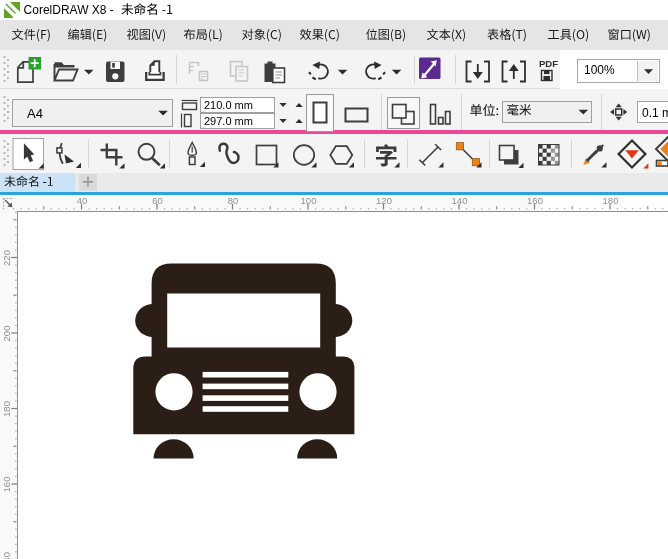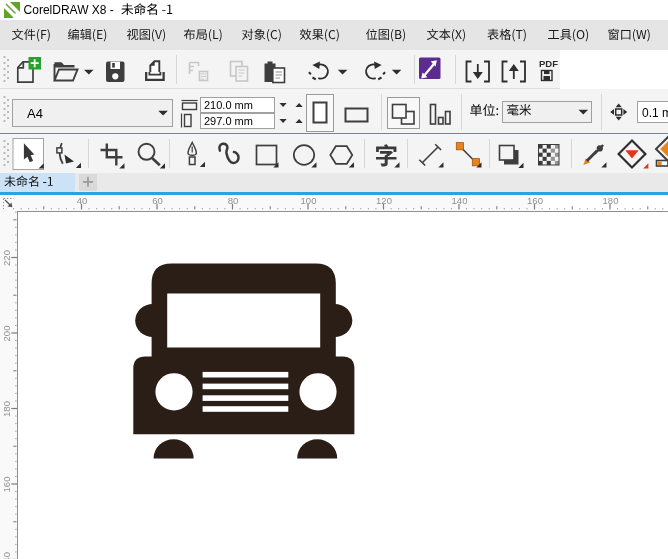--- a/index.html
+++ b/index.html
@@ -128,23 +128,31 @@
 <path d="M508.8,71 L518.8,71 L513.8,64 Z" fill="#2e2e2e"></path>
 
 <text x="539" y="67" font-size="9.5" font-weight="bold" fill="#2b2b2b" font-family="Liberation Sans">PDF</text>
 <g stroke="#2e2e2e" stroke-width="1.4" fill="none">
 <rect x="541.5" y="70.5" width="10.5" height="10"></rect>
 </g>
 <rect x="544" y="70.5" width="5.5" height="3.6" fill="#2e2e2e"></rect>
 <rect x="543.5" y="76" width="6.5" height="4.5" fill="#2e2e2e"></rect>
 </svg>
 
-</div>
-
-<div class="abs" style="left:0;top:89px;width:668px;height:45px;background:#f4f4f4;border-bottom:1px solid #ec4899">
+<div class="abs" style="left:577px;top:8.5px;width:83px;height:24px;background:#fff;border:1px solid #a8a8a8">
+<span style="position:absolute;left:6px;top:3.5px;font-size:12px;color:#000">100%</span>
+<div style="position:absolute;right:1px;top:1px;width:21px;height:20px;background:#f2f2f2;border-left:1px solid #c0c0c0">
+<svg width="21" height="20">
+            <path d="M6,8.3 L15,8.3 L10.5,13 Z" fill="#2e2e2e"></path>
+          </svg>
+</div>
+</div>
+</div>
+
+<div class="abs" style="left:0;top:89px;width:668px;height:45px;background:#f4f4f4;border-bottom:4px solid #ec4899">
 <svg width="668" height="44" viewBox="0 89 668 44">
 <g fill="#b9b9b9">
 <rect x="3.5" y="96" width="2" height="2"></rect>
           <rect x="7" y="99" width="2" height="2"></rect>
           <rect x="3.5" y="102" width="2" height="2"></rect>
           <rect x="7" y="105" width="2" height="2"></rect>
           <rect x="3.5" y="108" width="2" height="2"></rect>
           <rect x="7" y="111" width="2" height="2"></rect>
           <rect x="3.5" y="114" width="2" height="2"></rect>
           <rect x="7" y="117" width="2" height="2"></rect>

